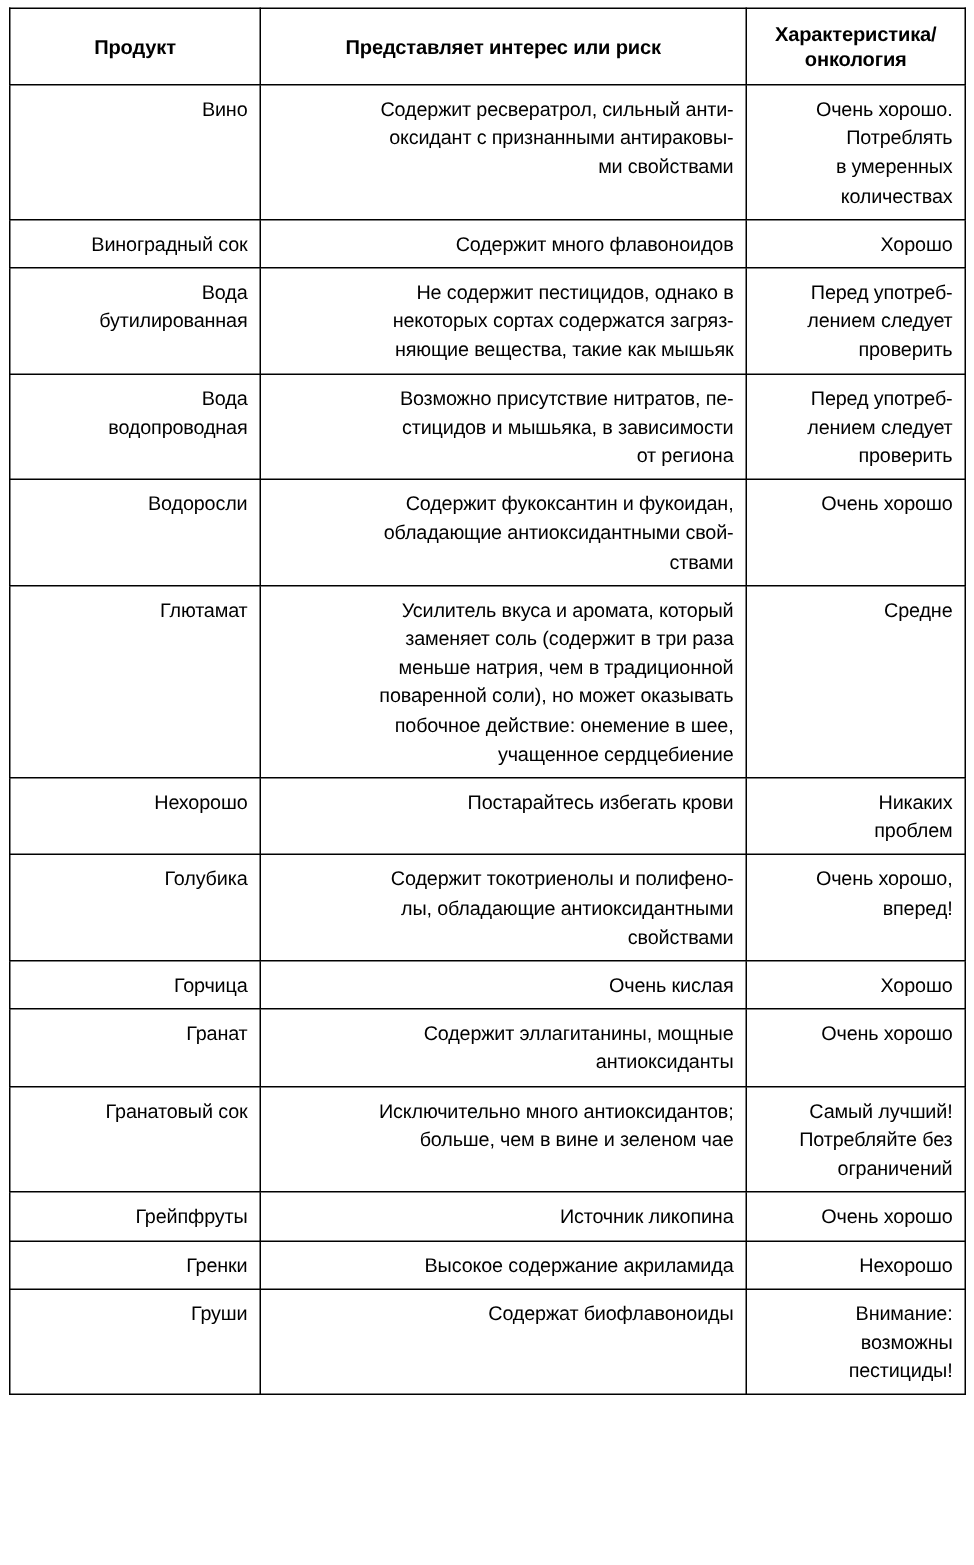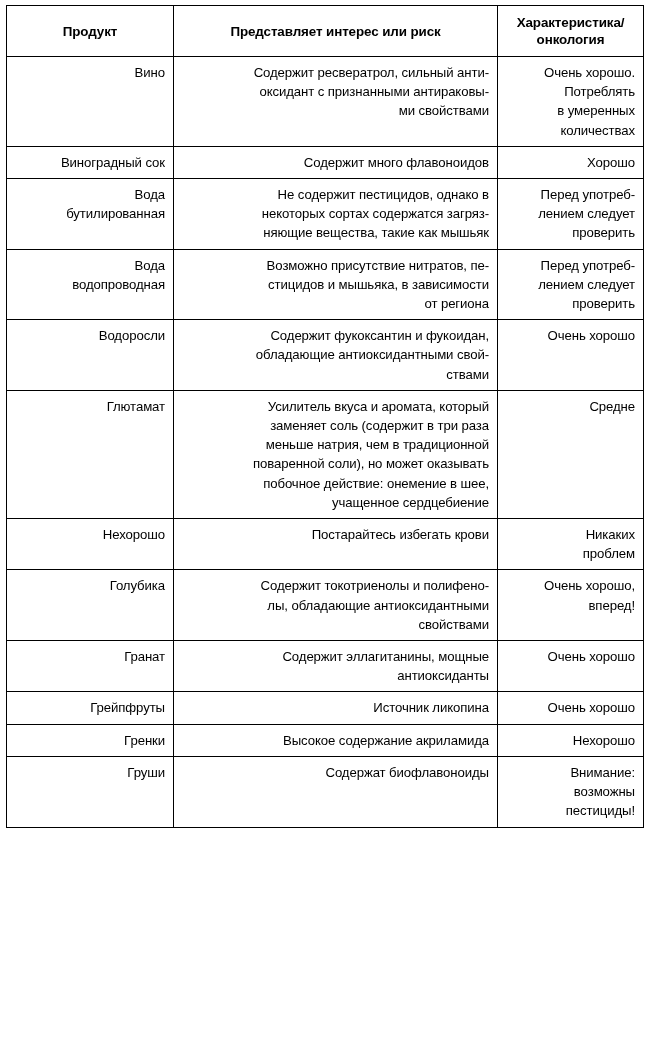--- a/index.html
+++ b/index.html
@@ -190,28 +190,53 @@
             <span class="cell-line">лы, обладающие антиоксидантными</span>
             <span class="cell-line">свойствами</span>
           </td>
           <td>
             <span class="cell-line">Очень хорошо,</span>
             <span class="cell-line">вперед!</span>
           </td>
         </tr>
         <tr>
           <td>
+            <span class="cell-line">Горчица</span>
+          </td>
+          <td>
+            <span class="cell-line">Очень кислая</span>
+          </td>
+          <td>
+            <span class="cell-line">Хорошо</span>
+          </td>
+        </tr>
+        <tr>
+          <td>
             <span class="cell-line">Гранат</span>
           </td>
           <td>
             <span class="cell-line">Содержит эллагитанины, мощные</span>
             <span class="cell-line">антиоксиданты</span>
           </td>
           <td>
             <span class="cell-line">Очень хорошо</span>
+          </td>
+        </tr>
+        <tr>
+          <td>
+            <span class="cell-line">Гранатовый сок</span>
+          </td>
+          <td>
+            <span class="cell-line">Исключительно много антиоксидантов;</span>
+            <span class="cell-line">больше, чем в вине и зеленом чае</span>
+          </td>
+          <td>
+            <span class="cell-line">Самый лучший!</span>
+            <span class="cell-line">Потребляйте без</span>
+            <span class="cell-line">ограничений</span>
           </td>
         </tr>
         <tr>
           <td>
             <span class="cell-line">Грейпфруты</span>
           </td>
           <td>
             <span class="cell-line">Источник ликопина</span>
           </td>
           <td>

